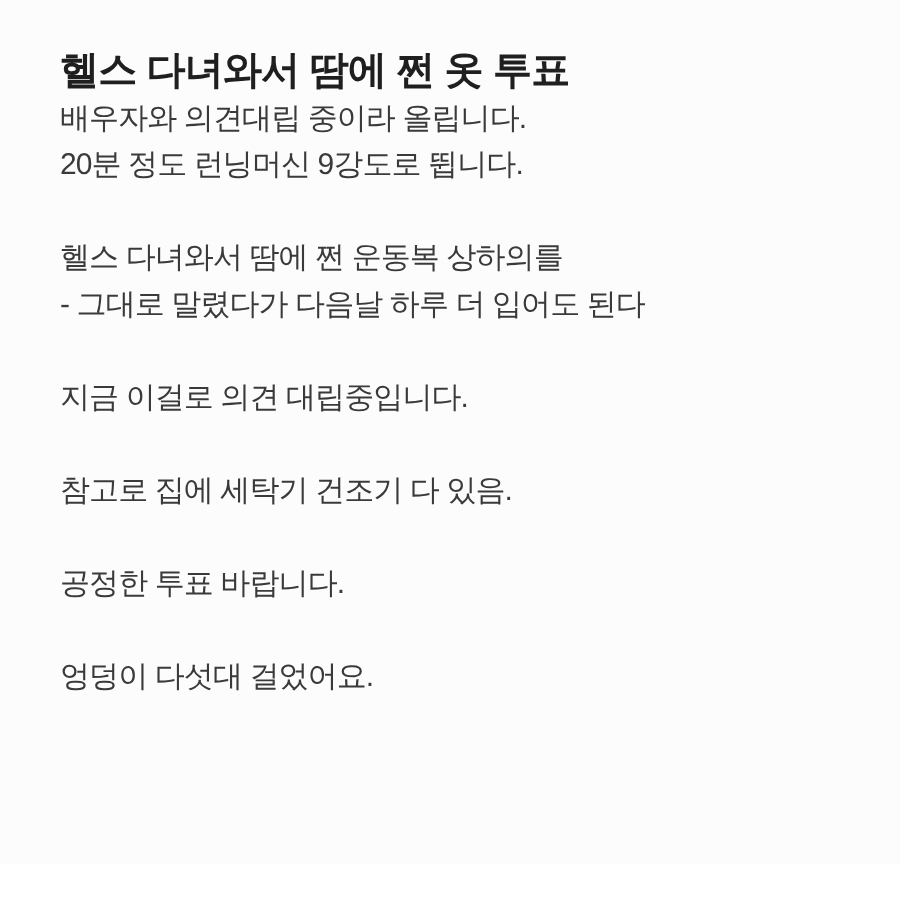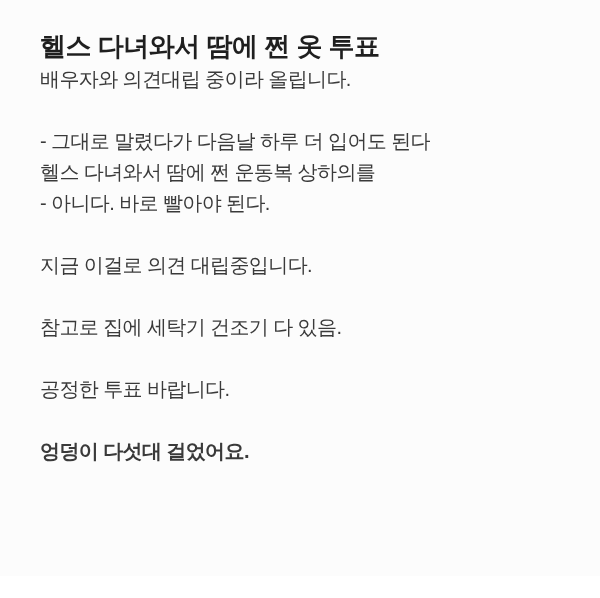--- a/index.html
+++ b/index.html
@@ -32,21 +32,21 @@
   }
   .post-body {
     font-size: 20px;
     line-height: 31px;
     letter-spacing: -0.6px;
     color: var(--body-color);
   }
   .paragraph {
     margin-bottom: 31px; 
   }
-  .paragraph:last-child { margin-bottom: 0; font-weight: bold; }
+  .paragraph:last-child { margin-bottom: 0; }
   .text-line {
     white-space: nowrap;
   }
   .faint-cropped-line {
     position: absolute;
     left: 72px;
     top: 587px;
     width: 65px;
     height: 2px;
     background: var(--artifact-color);
@@ -57,26 +57,26 @@
 
 <div class="screen">
   <div class="post">
 
     <h1 class="post-title">헬스 다녀와서 땀에 쩐 옷 투표</h1>
 
     <div class="post-body">
 
       <div class="paragraph">
         <div class="text-line">배우자와 의견대립 중이라 올립니다.</div>
+        <div class="text-line">20분 정도 런닝머신 9강도로 뜁니다.</div>
       </div>
 
       <div class="paragraph">
+        <div class="text-line">헬스 다녀와서 땀에 쩐 운동복 상하의를</div>
         <div class="text-line">- 그대로 말렸다가 다음날 하루 더 입어도 된다</div>
-        <div class="text-line">헬스 다녀와서 땀에 쩐 운동복 상하의를</div>
-        <div class="text-line">- 아니다. 바로 빨아야 된다.</div>
       </div>
 
       <div class="paragraph">
         <div class="text-line">지금 이걸로 의견 대립중입니다.</div>
       </div>
 
       <div class="paragraph">
         <div class="text-line">참고로 집에 세탁기 건조기 다 있음.</div>
       </div>
 

